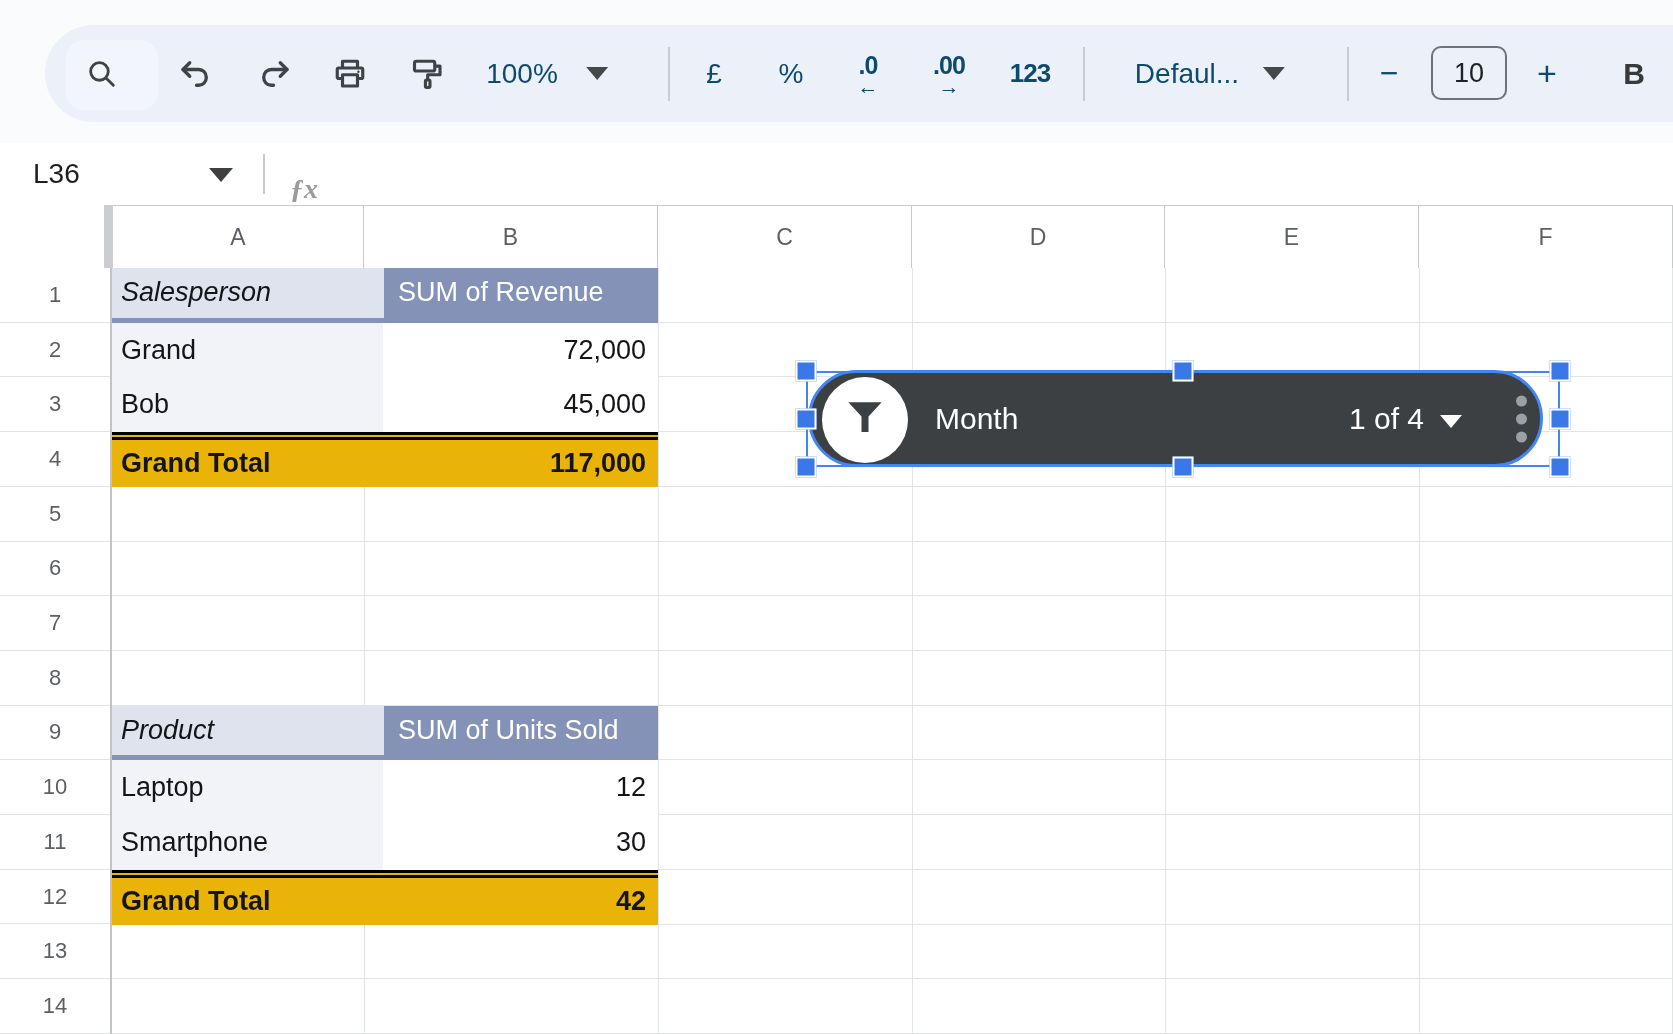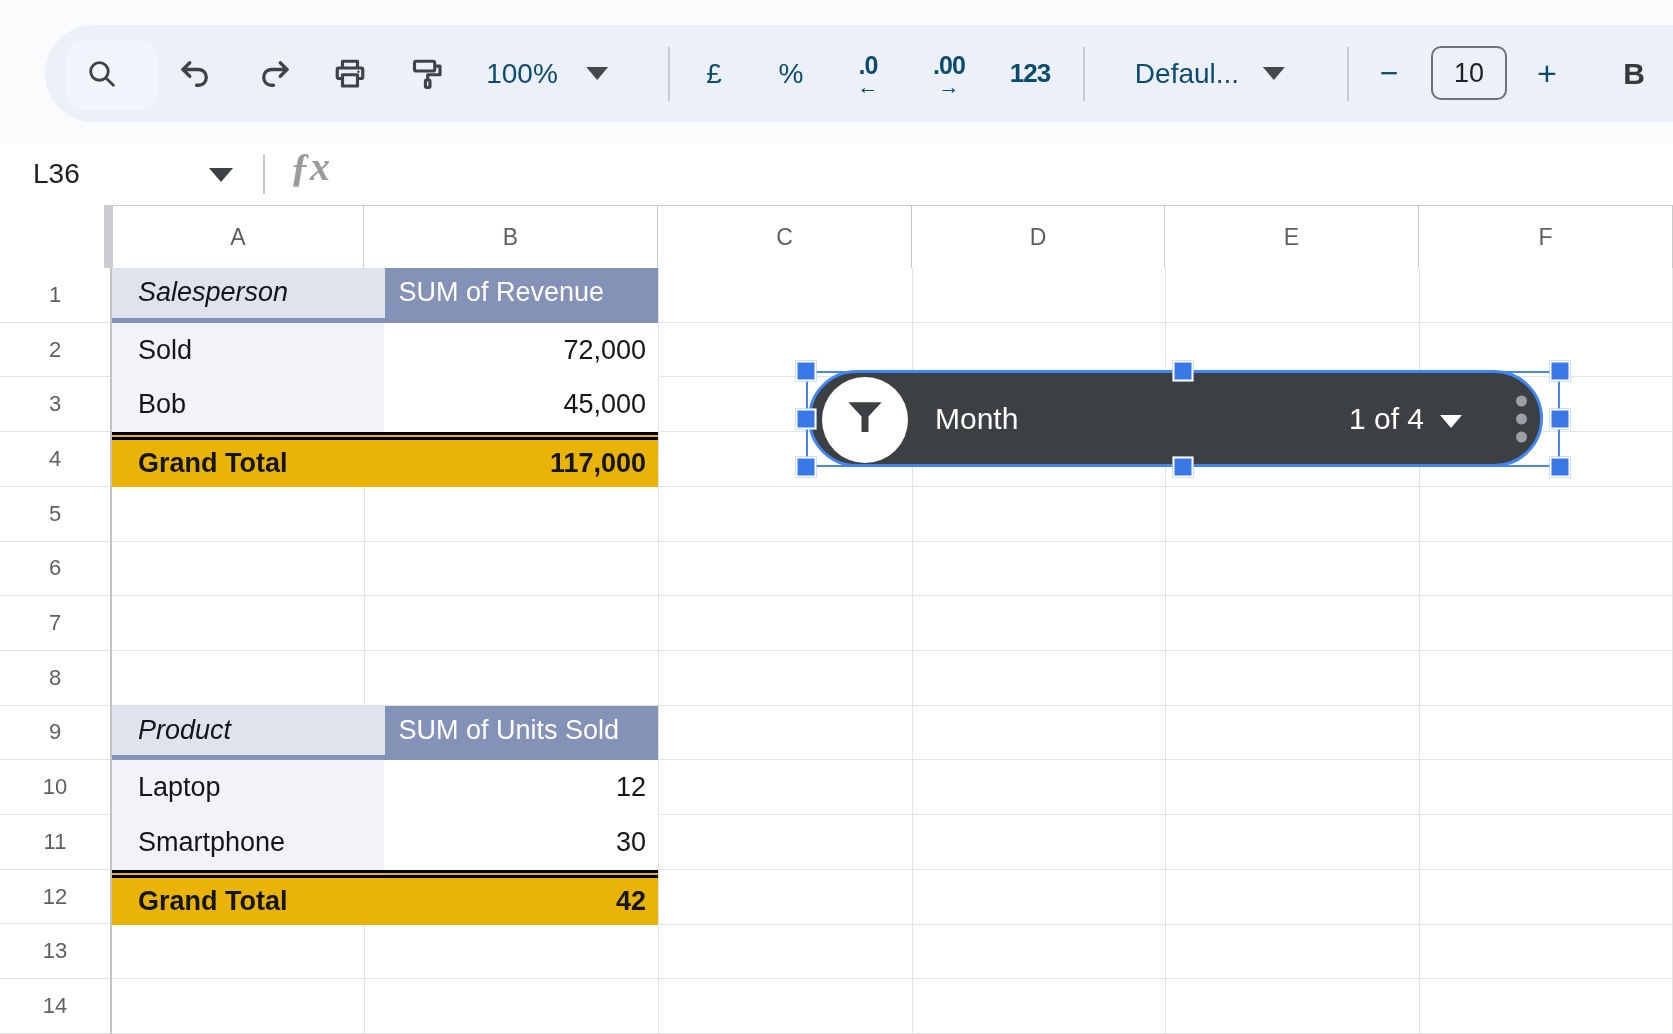--- a/index.html
+++ b/index.html
@@ -28,23 +28,23 @@
   .minus{font-size:32px;} .plus{font-size:34px;} .boldB{font-weight:700;font-size:30px;color:#37393b;}
 
   
   .fbar{position:absolute;left:0;top:143px;width:1673px;height:62px;background:#fff;}
   .namebox{position:absolute;left:33px;top:0;height:62px;display:flex;align-items:center;
            font-size:28px;color:#1f1f1f;}
   .nb-caret{position:absolute;left:209px;top:25px;width:0;height:0;
             border-left:12px solid transparent;border-right:12px solid transparent;
             border-top:14px solid #3c4043;}
   .fdivider{position:absolute;left:263px;top:11px;height:40px;width:2px;background:#c9c9c9;}
-  .fx{position:absolute;left:290px;top:0;height:62px;display:flex;align-items:flex-start;
+  .fx{position:absolute;left:290px;top:0;height:62px;display:flex;align-items:flex-end;
       font-family:"Liberation Serif",serif;font-style:italic;font-weight:700;
-      font-size:40px;color:#999b9e;}
+      font-size:28px;color:#999b9e;}
 
   
   .corner{position:absolute;left:0;top:205px;width:113px;height:71px;background:#fff;
           border-right:9px solid #cbcdd0;border-bottom:8px solid #cbcdd0;box-sizing:border-box;}
   .colhdr{position:absolute;left:113px;top:205px;height:63px;display:flex;
           border-top:1px solid #c7c9cb;border-bottom:1px solid #c7c9cb;box-sizing:content-box;}
   .colhdr .ch{height:63px;display:flex;align-items:center;justify-content:center;
               background:#fff;border-right:1px solid #c7c9cb;box-sizing:border-box;
               font-size:23px;color:#5c5f63;}
   .rowhdr{position:absolute;left:0;top:268px;width:112px;height:766px;background:#fff;
@@ -54,21 +54,21 @@
   .gridbody{position:absolute;left:112px;top:268px;width:1561px;height:766px;background:#fff;
             background-image:repeating-linear-gradient(to bottom,
               transparent 0px,transparent 53.714px,#e2e3e6 53.714px,#e2e3e6 54.714px);}
   .vline{position:absolute;top:0;width:1px;height:766px;background:#e2e3e6;}
 
   
   .pivot{position:absolute;left:112px;width:546px;}
   .prow{display:flex;height:54.714px;box-sizing:border-box;}
   .pc{box-sizing:border-box;height:100%;display:flex;align-items:center;
       font-size:27px;color:#141518;overflow:hidden;}
-  .pc.a{width:292px;padding-left:26px;}
+  .pc.a{width:292px;padding-left:9px;}
   .pc.b{width:294px;padding-left:14px;}
   .pc.b.num{justify-content:flex-end;padding-left:16px;padding-right:12px;}
   .prow.hdr .pc.a{background:#dfe3ee;font-style:italic;border-bottom:5px solid #8492b8;}
   .prow.hdr .pc.b{background:#8492b8;color:#fff;border-bottom:5px solid #8492b8;}
   .prow.data .pc.a{background:#f1f3f8;}
   .prow.data .pc.b{background:#fff;}
   .prow.total{border-top:8px double #000;background:#eab308;font-weight:700;justify-content:flex-end;}
   .prow.total .pc{font-weight:700;}
 
   
@@ -249,21 +249,21 @@
     <div class="vline" style="left:1307px"></div>
     <div class="vline" style="left:1560px"></div>
   </div>
 
   <div class="pivot" style="top:268px">
     <div class="prow hdr">
       <div class="pc a">Salesperson</div>
       <div class="pc b">SUM of Revenue</div>
     </div>
     <div class="prow data">
-      <div class="pc a">Sold</div>
+      <div class="pc a">Grand</div>
       <div class="pc b num">72,000</div>
     </div>
     <div class="prow data">
       <div class="pc a">Bob</div>
       <div class="pc b num">45,000</div>
     </div>
     <div class="prow total">
       <div class="pc a">Grand Total</div>
       <div class="pc b num">117,000</div>
     </div>

